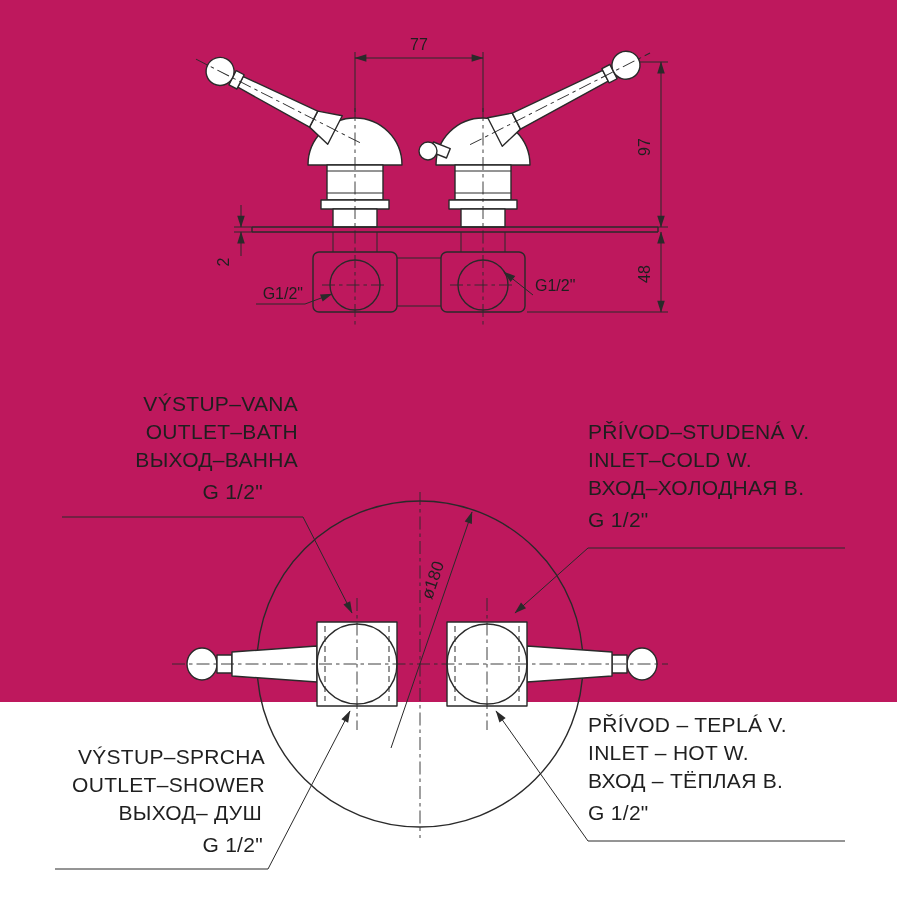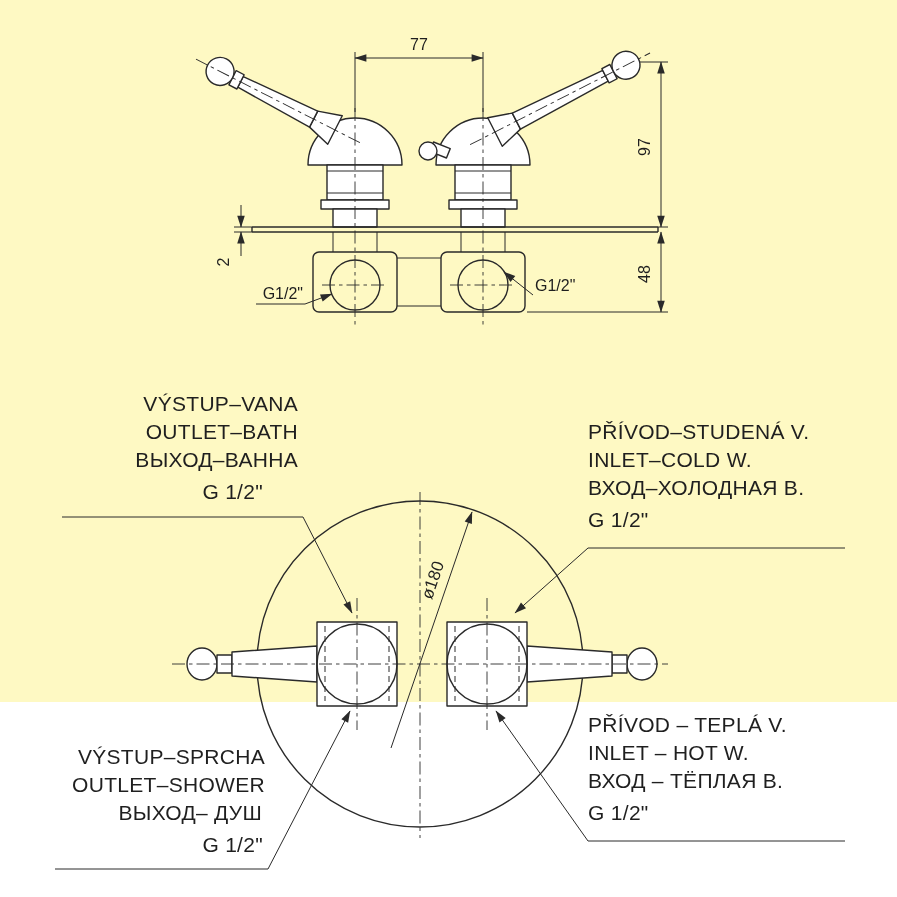--- a/index.html
+++ b/index.html
@@ -1,16 +1,16 @@
 <!DOCTYPE html>
 <html><head>
 <meta charset="utf-8">
 <style>
   html,body{margin:0;padding:0;background:#ffffff;width:897px;height:897px;overflow:hidden;}
-  .page{position:relative;width:897px;height:702px;background:#fef9c3;}
+  .page{position:relative;width:897px;height:702px;background:#be185d;}
   svg{display:block;}
   svg text{font-family:"Liberation Sans",sans-serif;fill:#1f1f1f;}
   .t-callout{font-size:21px;letter-spacing:.3px;}
   .t-dim{font-size:16px;}
   .t-port{font-size:16px;}
   .ol{fill:#ffffff;stroke:#2a2a2a;stroke-width:1.4;stroke-linejoin:round;}
   .ln{fill:none;stroke:#2a2a2a;stroke-width:1.4;stroke-linejoin:round;}
   .thin{stroke-width:1;}
   .dim{fill:none;stroke:#2a2a2a;stroke-width:1;}
   .cl{fill:none;stroke:#2a2a2a;stroke-width:.9;stroke-dasharray:13 4 3.5 4;}

